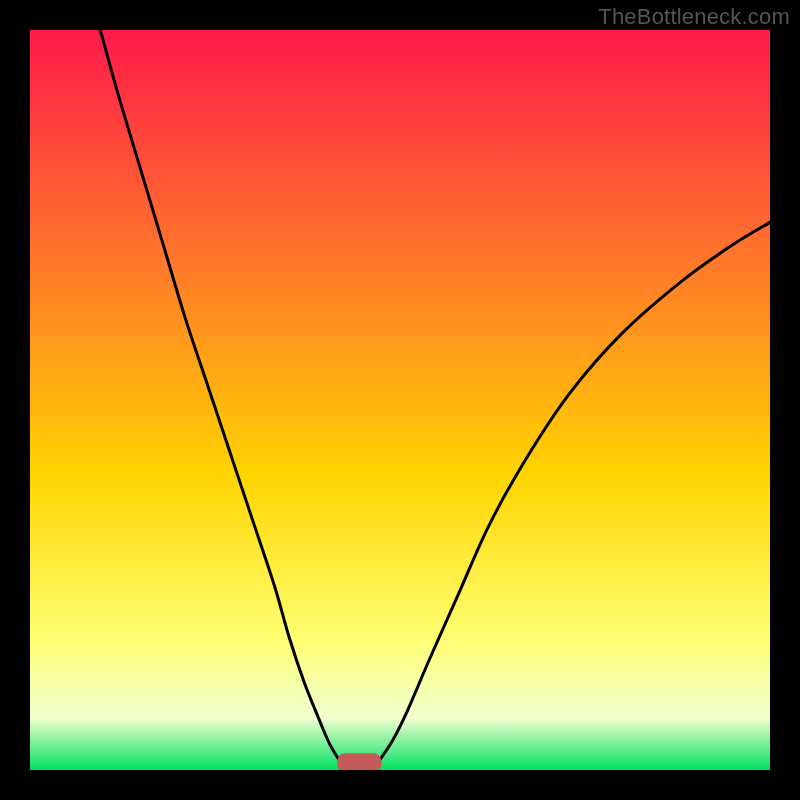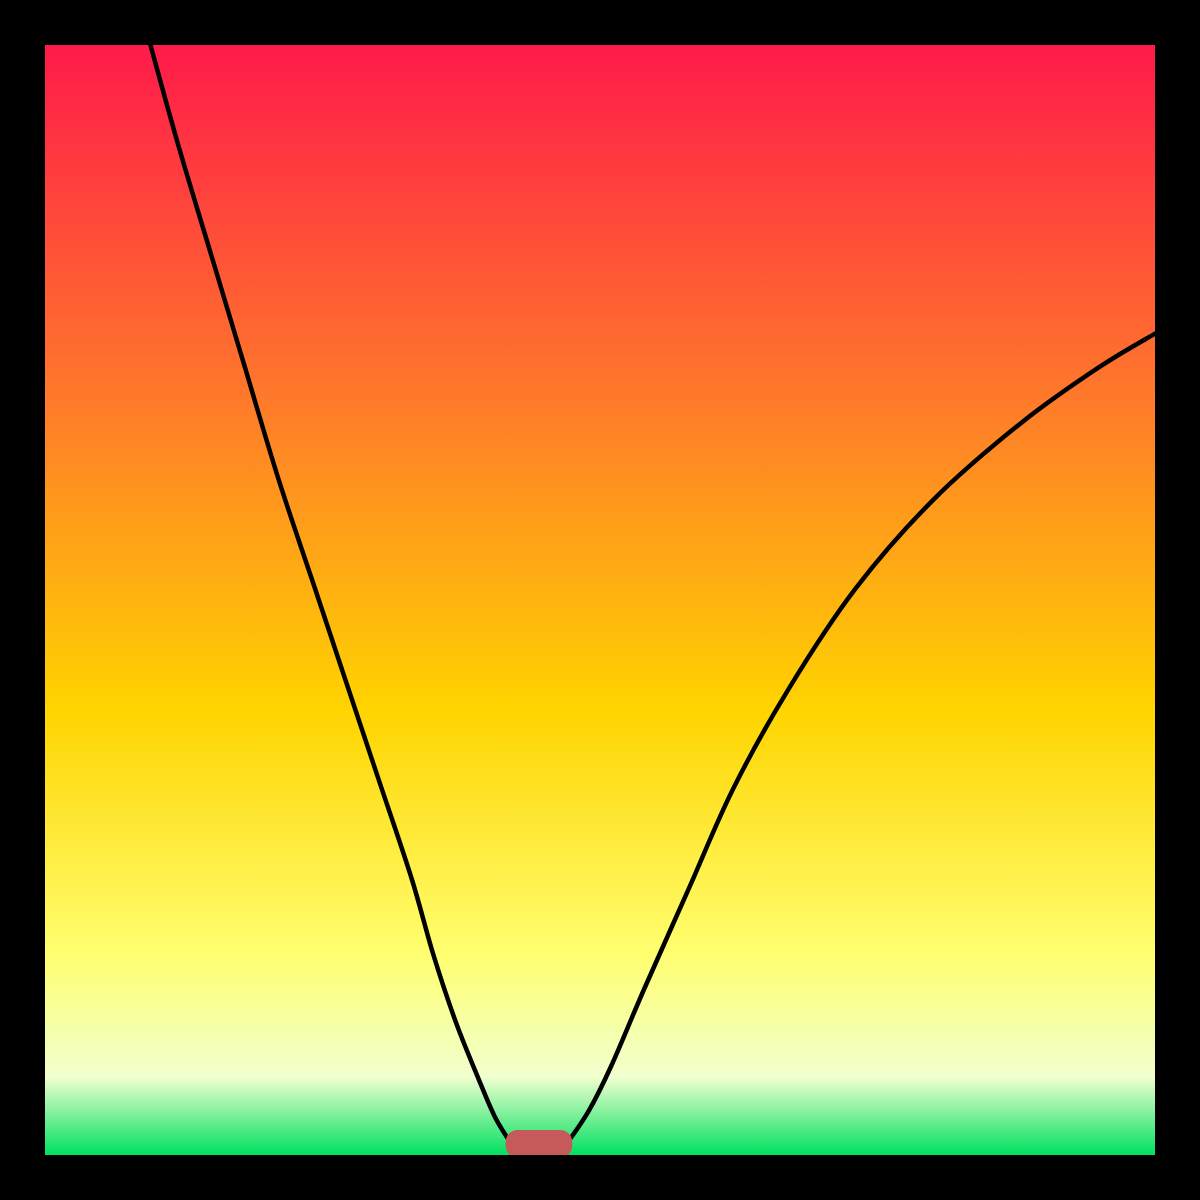--- a/index.html
+++ b/index.html
@@ -26,20 +26,21 @@
     font-weight: 500;
     color: #555;
     letter-spacing: 0.2px;
   }
   svg { display: block; }
 </style>
 </head>
 <body>
 
 <div class="outer">
+  <div class="watermark">TheBottleneck.com</div>
 
   <div class="plot">
     <svg id="chart-svg" width="740" height="740" viewBox="0 0 740 740">
       <defs>
         <linearGradient id="bg-grad" x1="0" y1="0" x2="0" y2="1">
           <stop id="g0" offset="0%" stop-color="#ff1a4a"></stop>
           <stop id="g1" offset="32%" stop-color="#ff7a2a"></stop>
           <stop id="g2" offset="60%" stop-color="#ffd400"></stop>
           <stop id="g3" offset="82%" stop-color="#ffff70"></stop>
           <stop id="g4" offset="93%" stop-color="#f0ffcf"></stop>

